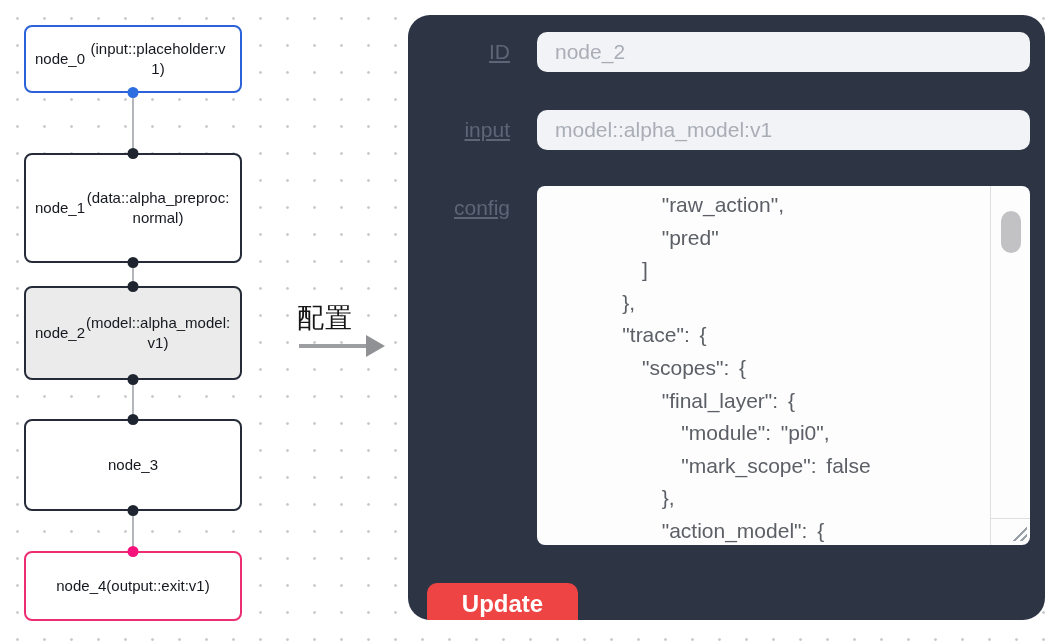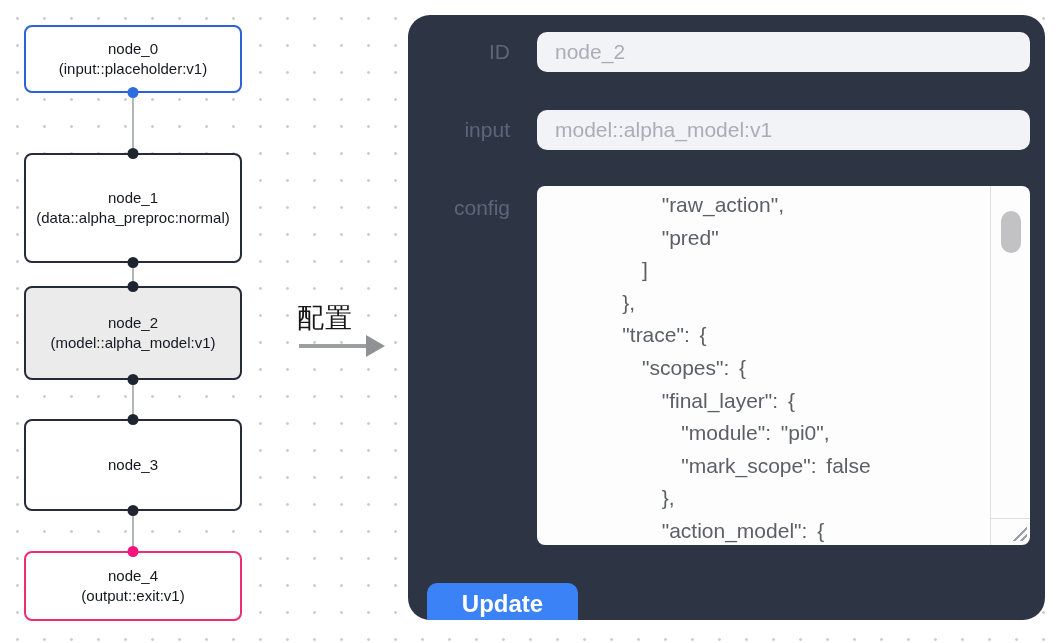--- a/index.html
+++ b/index.html
@@ -10,21 +10,21 @@
     background-color:#ffffff;
     background-image:radial-gradient(circle, #c9ccd1 1.3px, transparent 1.5px);
     background-size:27px 27px;
     background-position:4px 5px;
   }
 
   
   .node {
     position:absolute; left:24px; width:218px;
     background:#ffffff; border:2px solid #252b38; border-radius:8px;
-    display:flex; flex-direction:column; justify-content:center; align-items:center;
+    display:flex; flex-direction:row; justify-content:center; align-items:center;
     text-align:center; font-size:15px; line-height:20px; color:#15181e;
     padding:4px 9px;
   }
   .node-title { font-weight:400; }
   .node-type  { word-break:break-all; }
   .node--input    { border-color:#2b62d9; }
   .node--output   { border-color:#ed2d72; }
   .node--selected { background:#ebebeb; border-width:2.5px; }
 
   .handle {
@@ -61,21 +61,21 @@
   .panel {
     position:absolute; left:408px; top:15px; width:637px; height:605px;
     background:#2d3545; border-radius:22px; overflow:hidden;
   }
   .field-row { position:absolute; left:0; width:100%; padding-left:19px; display:flex; align-items:center; }
   .field-row--id     { top:17px; }
   .field-row--type   { top:95px; }
   .field-row--config { top:171px; align-items:flex-start; }
   .field-label {
     flex:none; width:110px; padding-right:27px; text-align:right;
-    font-size:21px; color:#5d6576; line-height:40px;
+    font-size:21px; color:#5d6576; line-height:40px;text-decoration:underline;
   }
   .field-row--config .field-label { line-height:26px; padding-top:9px; }
   .text-input {
     flex:1; margin-right:15px; height:40px; border:none; outline:none;
     border-radius:10px; background:#f2f3f7; color:#a9adb6;
     font-size:21px; padding:0 18px; font-family:"Liberation Sans", sans-serif;
   }
   .config-box {
     position:relative; flex:1; margin-right:15px; height:359px;
     background:#fdfdfe; border-radius:8px; overflow:hidden;
@@ -96,21 +96,21 @@
     width:20px; height:42px; border-radius:10px; background:#c2c2c4;
   }
   .scroll-corner-line { position:absolute; right:0; bottom:26px; width:40px; height:1px; background:#dddfe2; }
   .resize-handle {
     position:absolute; right:3px; bottom:4px; width:15px; height:15px;
     background:repeating-linear-gradient(-45deg, transparent 0 3px, #9aa0a8 3px 5px);
     clip-path:polygon(100% 0, 100% 100%, 0 100%);
   }
   .update-btn {
     position:absolute; left:19px; top:568px; width:151px; height:60px;
-    border:none; border-radius:10px; background:#3b82f6; color:#ffffff;
+    border:none; border-radius:10px; background:#ef4444; color:#ffffff;
     font-size:24px; font-weight:700; font-family:"Liberation Sans", sans-serif;
     text-align:center; padding-bottom:18px; cursor:pointer;
   }
 </style>
 </head>
 <body>
 
 <div>
 
   <div class="edge" id="edge-0"></div>

